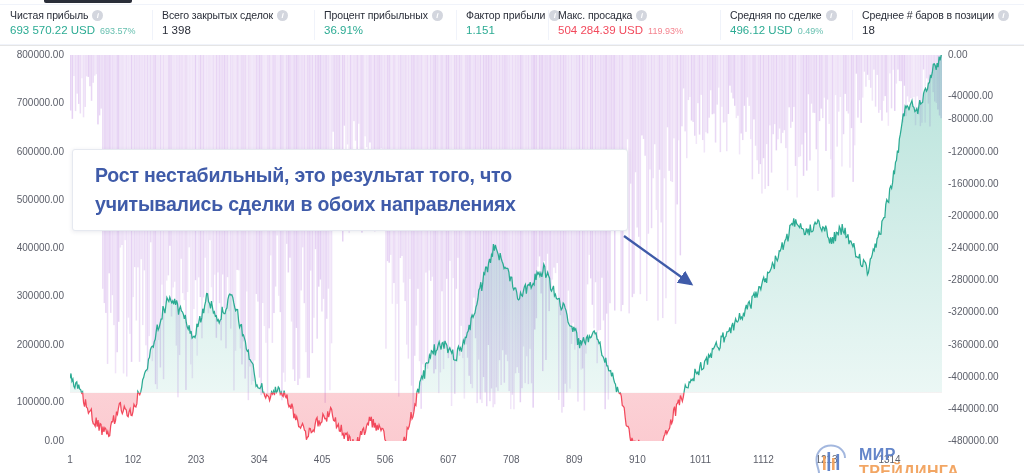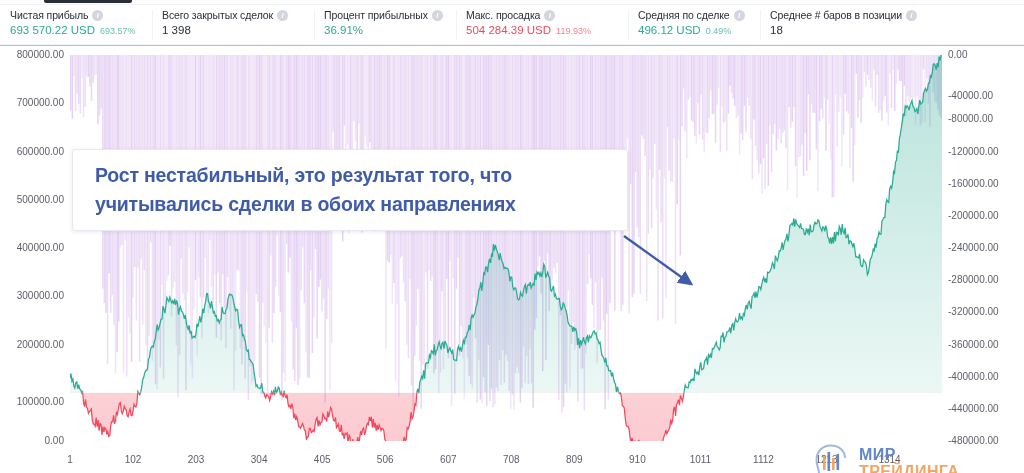--- a/index.html
+++ b/index.html
@@ -2,21 +2,21 @@
 <html><head>
 <meta charset="utf-8">
 <style>
   * { box-sizing: border-box; margin: 0; padding: 0; }
   html, body {
     width: 1024px; height: 473px;
     background: #ffffff;
     font-family: "Liberation Sans", sans-serif;
     overflow: hidden;
   }
-  #app { position: relative; width: 1024px; height: 354px; background:#fca5a5; }
+  #app { position: relative; width: 1024px; height: 354px; background:#e5e5e5; }
 
   
   .tabstrip {
     position:absolute; left:0; top:0; width:1024px; height:5px;
     background:#ffffff;
   }
   .tab-active-indicator {
     position:absolute; left:44px; top:0px; width:88px; height:3px;
     background:#2a2e39; border-radius:0 0 2px 2px;
   }
@@ -161,20 +161,30 @@
       <div class="metric-label-row">
         <span class="metric-label">Процент прибыльных</span>
         <span class="info-icon">i</span>
       </div>
       <div class="metric-value-row">
         <span class="metric-value v-pos">36.91%</span>
         <span class="metric-sub"></span>
       </div>
     </div>
 
+    <div class="metric m3">
+      <div class="metric-label-row">
+        <span class="metric-label">Фактор прибыли</span>
+        <span class="info-icon">i</span>
+      </div>
+      <div class="metric-value-row">
+        <span class="metric-value v-pos">1.151</span>
+        <span class="metric-sub"></span>
+      </div>
+    </div>
 
     <div class="metric m4">
       <div class="metric-label-row">
         <span class="metric-label">Макс. просадка</span>
         <span class="info-icon">i</span>
       </div>
       <div class="metric-value-row">
         <span class="metric-value v-neg">504 284.39 USD</span>
         <span class="metric-sub s-neg">119.93%</span>
       </div>

